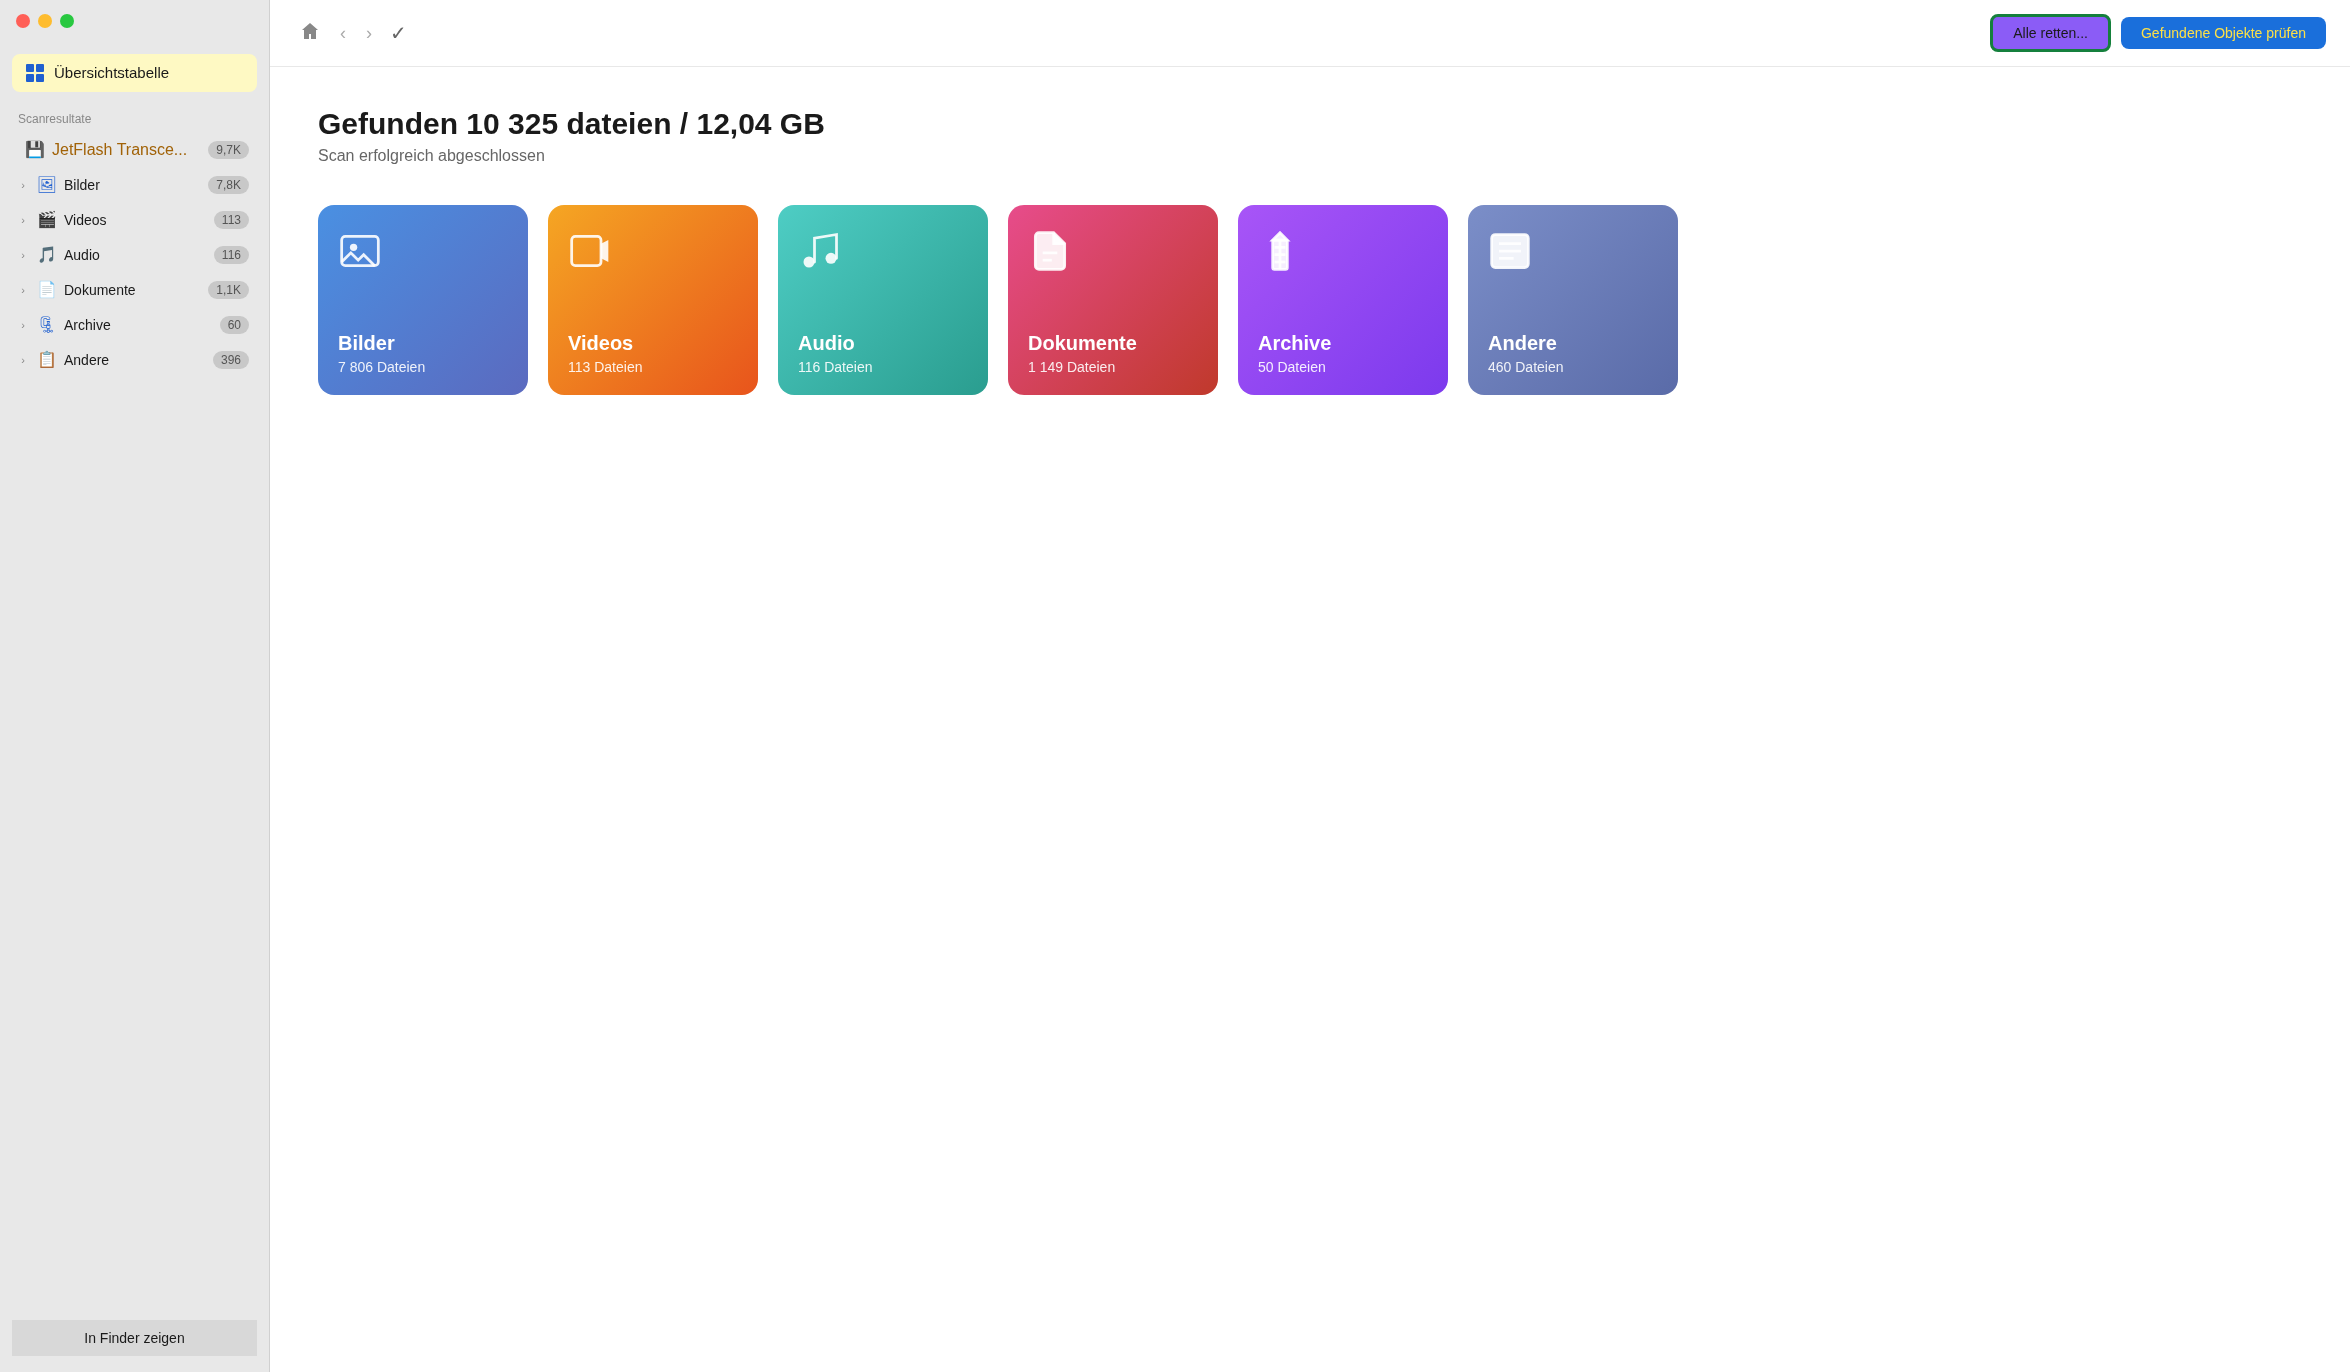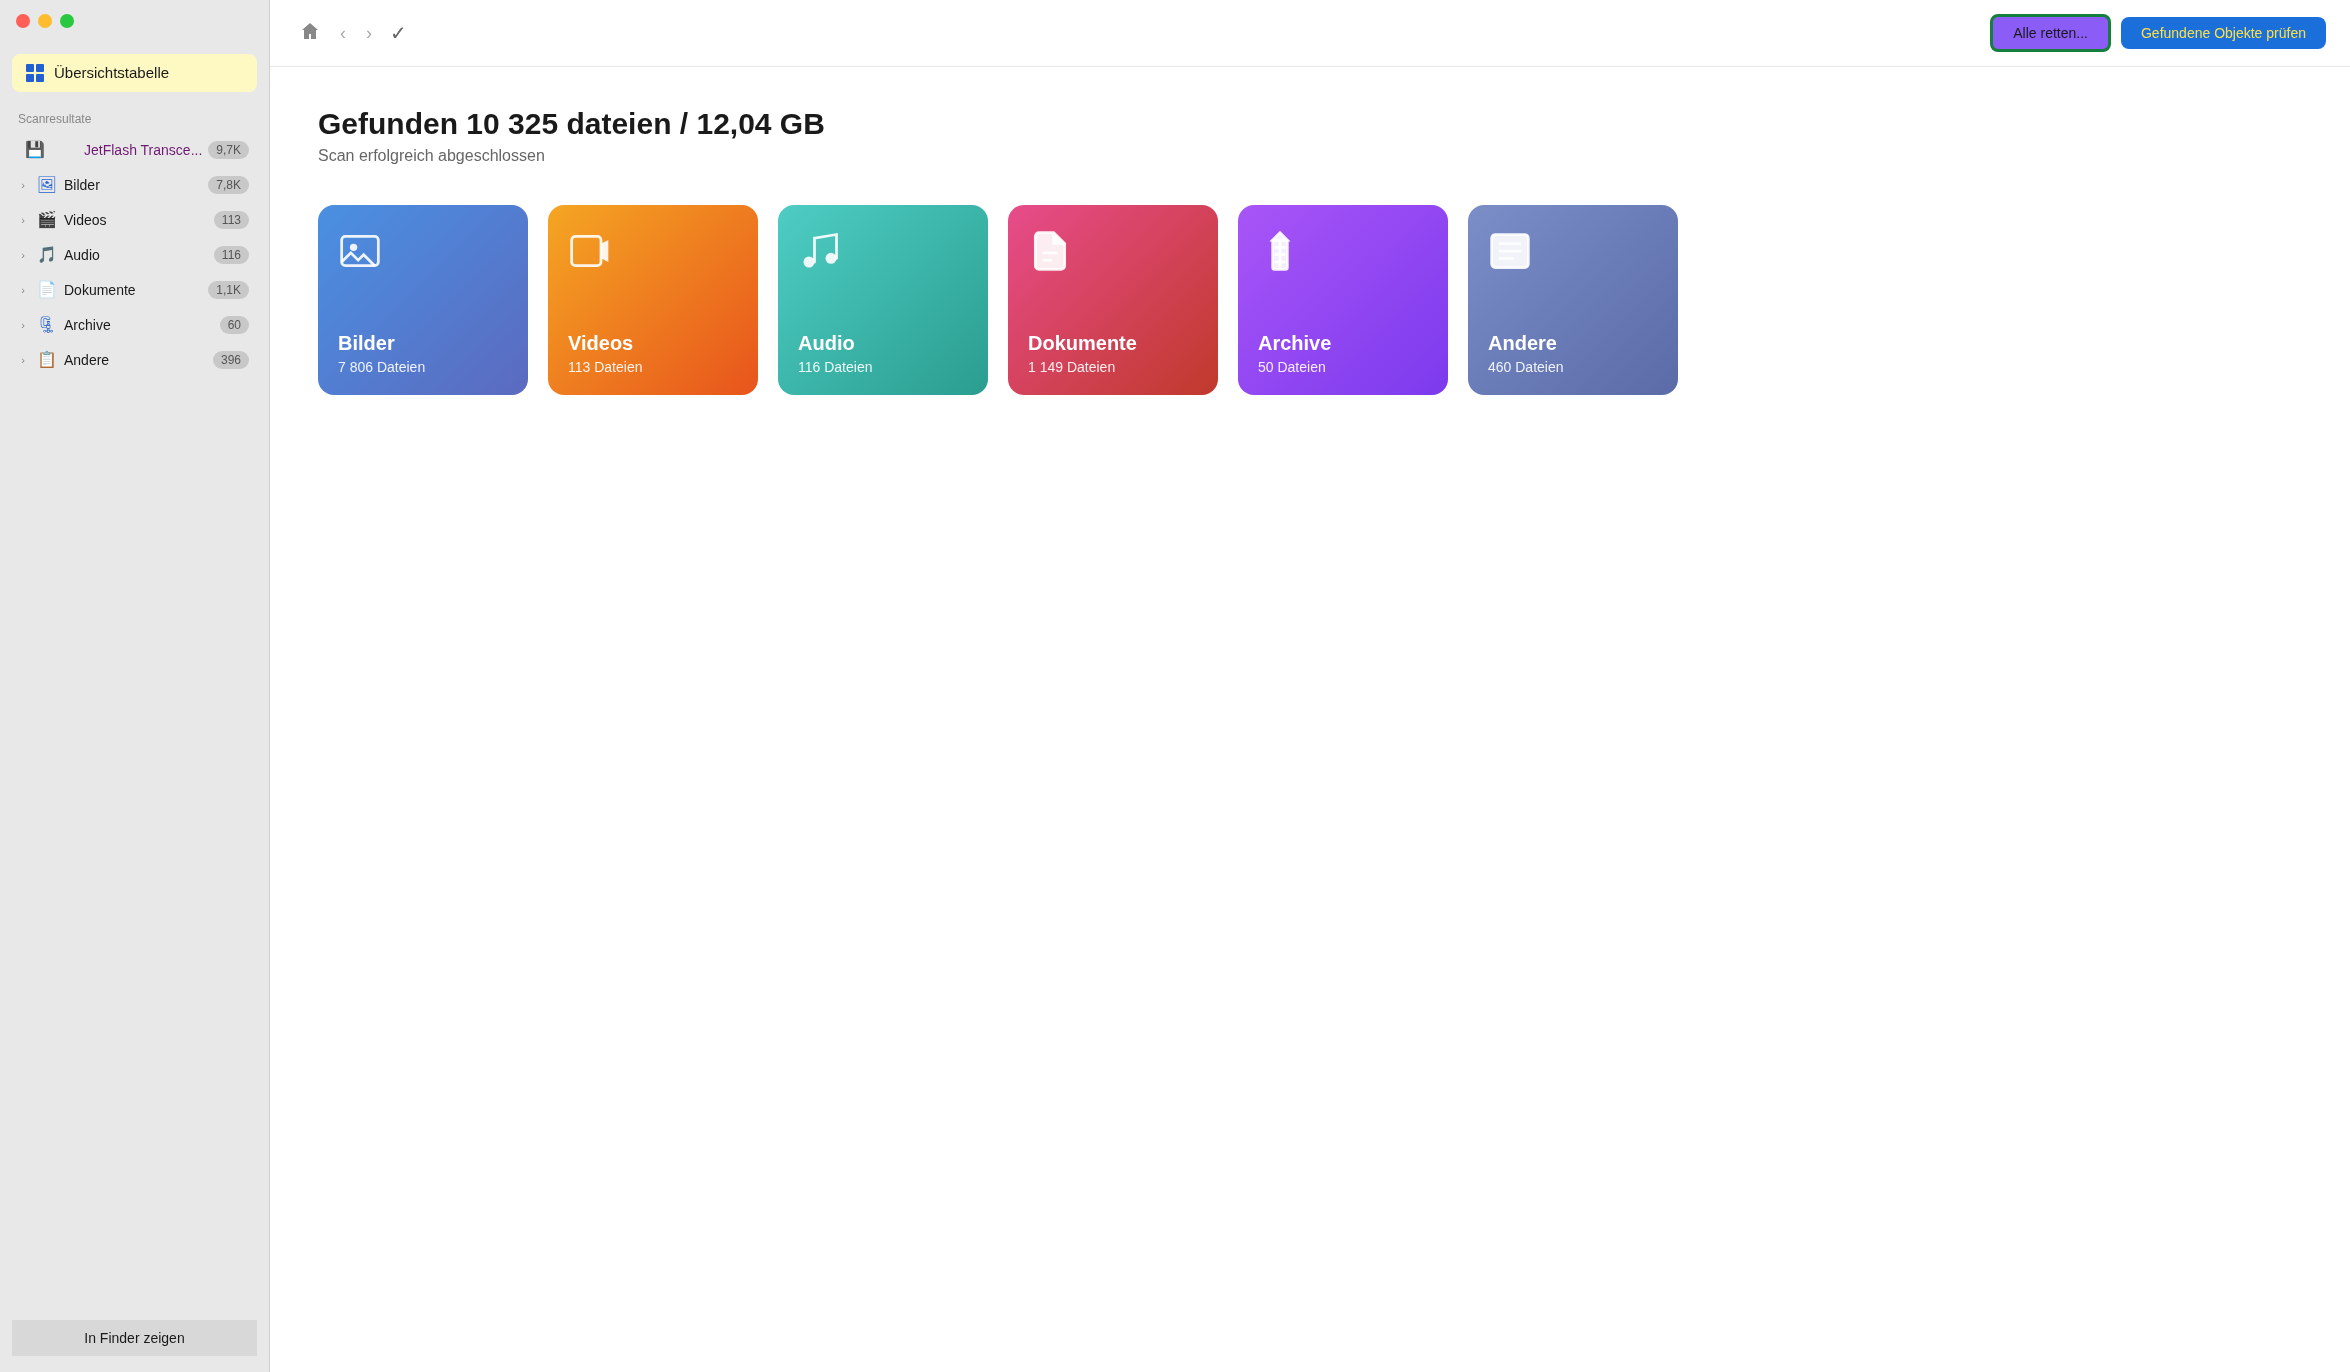--- a/index.html
+++ b/index.html
@@ -109,23 +109,22 @@
 
     .drive-item .item-icon {
       font-size: 16px;
       width: 22px;
       text-align: center;
       color: #2060d0;
     }
 
     .drive-item .item-label {
       flex: 1;
-      font-size: 14px;
-      color: #701a75;
-      text-align: right;
+      font-size: 16px;
+      color: #a16207;
     }
 
     .drive-item .badge {
       background: #c8c8c8;
       border-radius: 10px;
       padding: 2px 8px;
       font-size: 12px;
       color: #555;
     }
 

